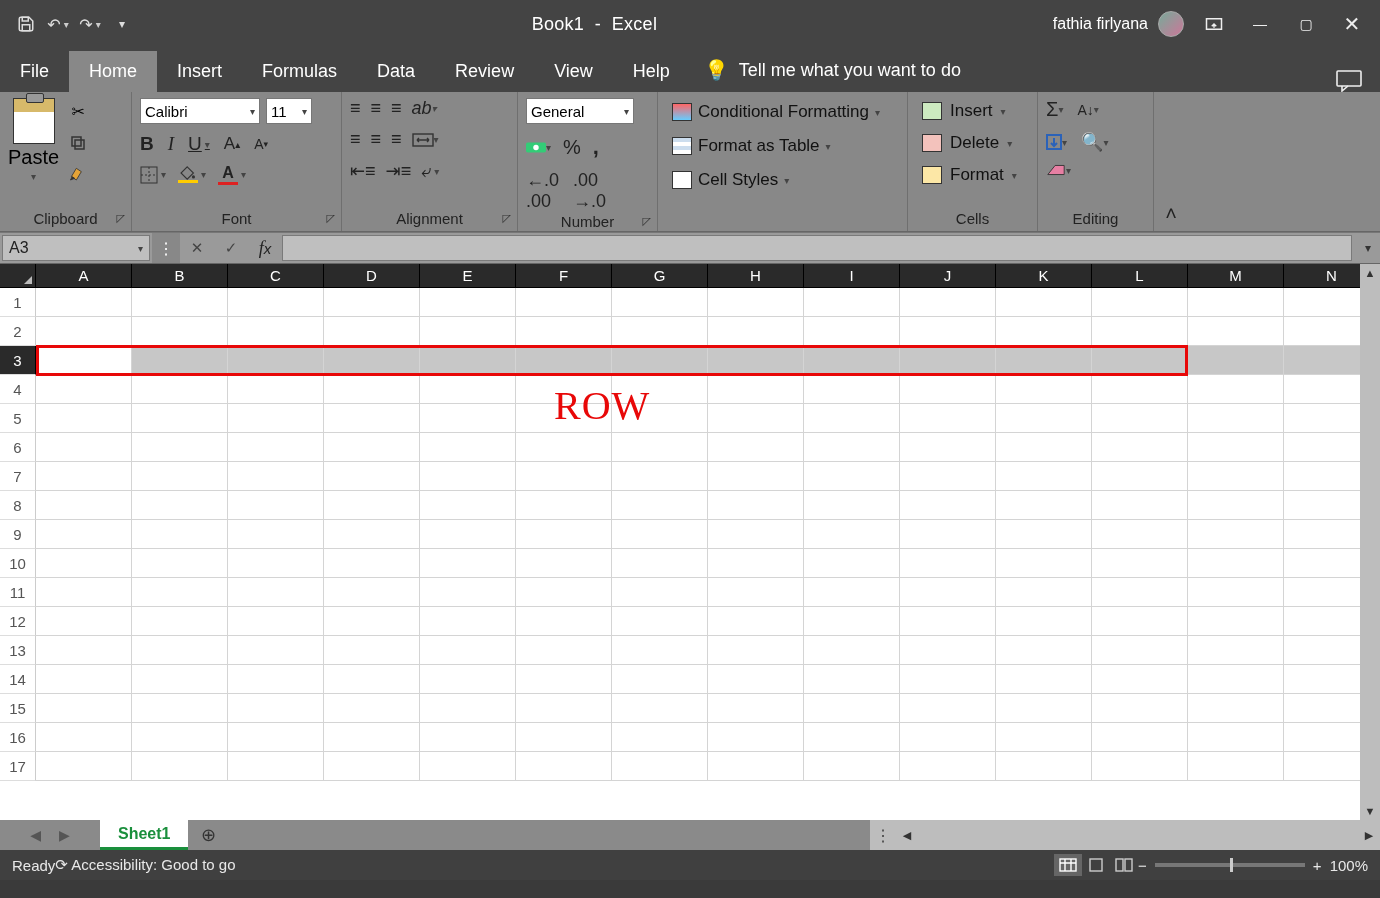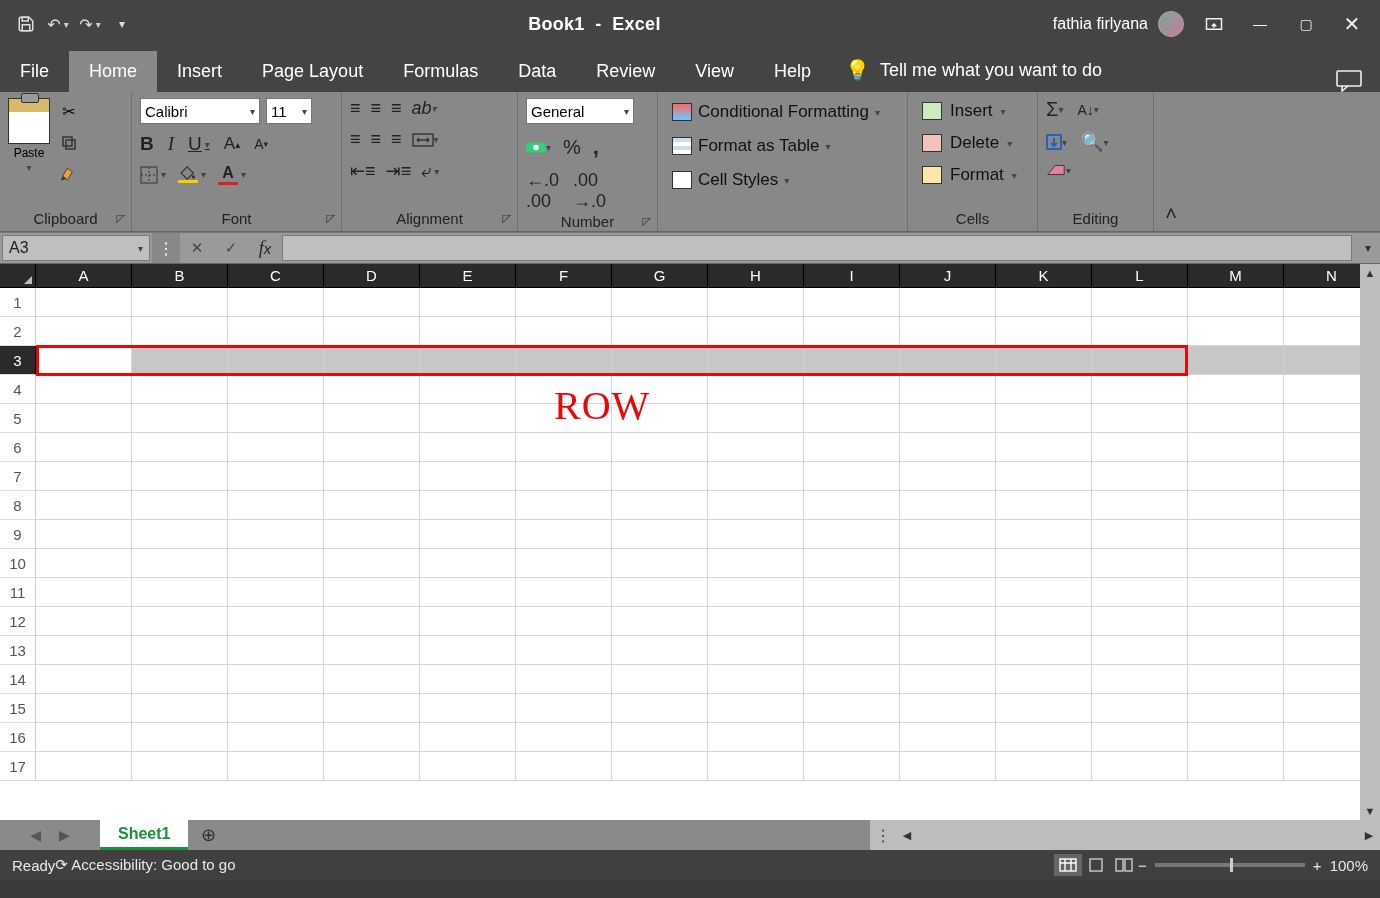--- a/index.html
+++ b/index.html
@@ -2,21 +2,21 @@
 <html><head>
 <meta charset="utf-8">
 <style>
 * { margin: 0; padding: 0; box-sizing: border-box; font-family: "Segoe UI", sans-serif; }
 body { background: #3a3a3a; width: 1380px; height: 898px; overflow: hidden; position: relative; }
 
 
 .title-bar { height: 48px; background: #444; display: flex; align-items: center; color: #fff; font-size: 16px; }
 .title-left { display: flex; align-items: center; gap: 4px; padding-left: 12px; }
 .title-left .qat-btn { width: 28px; height: 28px; display: flex; align-items: center; justify-content: center; color: #ddd; }
-.title-center { flex: 1; text-align: center; font-size: 18px; letter-spacing: .3px; font-weight: bold; }
+.title-center { flex: 1; text-align: center; font-size: 18px; letter-spacing: .3px; }
 .title-right { display: flex; align-items: center; gap: 14px; padding-right: 12px; }
 .user-area { display: flex; align-items: center; gap: 10px; font-size: 16px; }
 .avatar { width: 26px; height: 26px; border-radius: 50%; background: linear-gradient(135deg,#7a9,#c79); border: 1px solid #aaa; }
 .win-btn { width: 32px; height: 28px; display: flex; align-items: center; justify-content: center; color: #eee; font-size: 14px; }
 
 
 .tabs-row { height: 44px; background: #444; display: flex; align-items: flex-end; color: #fff; font-size: 18px; }
 .tab { padding: 10px 20px 10px 20px; cursor: pointer; }
 .tab.active { background: #888; color: #fff; }
 .tell-me { display: flex; align-items: center; gap: 10px; padding: 0 14px; height: 44px; }
@@ -140,21 +140,20 @@
     <div class="win-btn">―</div>
     <div class="win-btn">▢</div>
     <div class="win-btn" style="font-size:20px;">✕</div>
   </div>
 </div>
 
 <div class="tabs-row">
   <div class="tab">File</div>
   <div class="tab active">Home</div>
   <div class="tab">Insert</div>
-  <div class="tab">Page Layout</div>
   <div class="tab">Formulas</div>
   <div class="tab">Data</div>
   <div class="tab">Review</div>
   <div class="tab">View</div>
   <div class="tab">Help</div>
   <div class="tell-me">
     <span style="font-size:20px;">💡</span>
     <span>Tell me what you want to do</span>
   </div>
   <div class="comment-box">
@@ -164,21 +163,21 @@
       </svg>
   </div>
 </div>
 
 <div class="ribbon">
 
   <div class="group" style="width:132px;">
     <div class="group-body">
       <div class="clipboard-paste">
         <div class="paste-icon"></div>
-        <span style="font-size:12px;">Paste</span>
+        <span style="font-size:20px;">Paste</span>
         <span class="caret">▾</span>
       </div>
       <div class="vcol">
         <div class="icon-box">✂</div>
         <div class="icon-box">
             <svg width="18" height="18" viewBox="0 0 24 24" fill="none" stroke="#333" stroke-width="2">
               <rect x="8" y="8" width="12" height="12"></rect>
               <rect x="4" y="4" width="12" height="12"></rect>
             </svg>
           </div>

